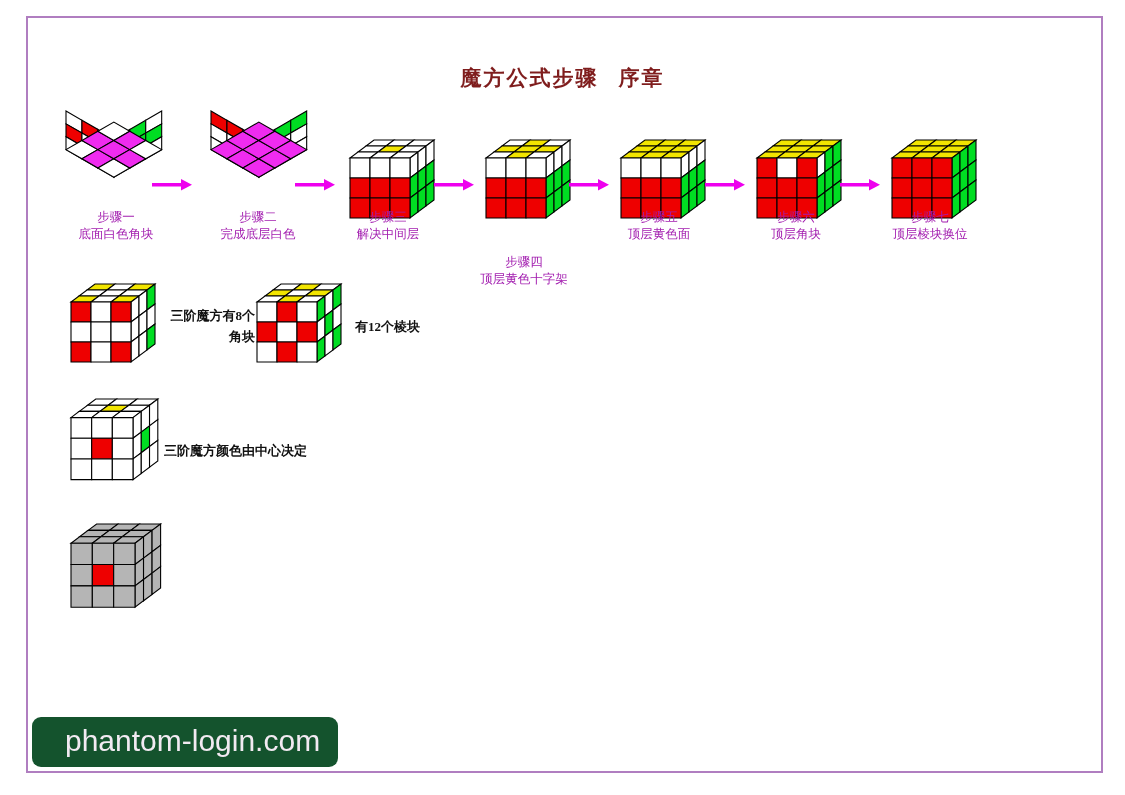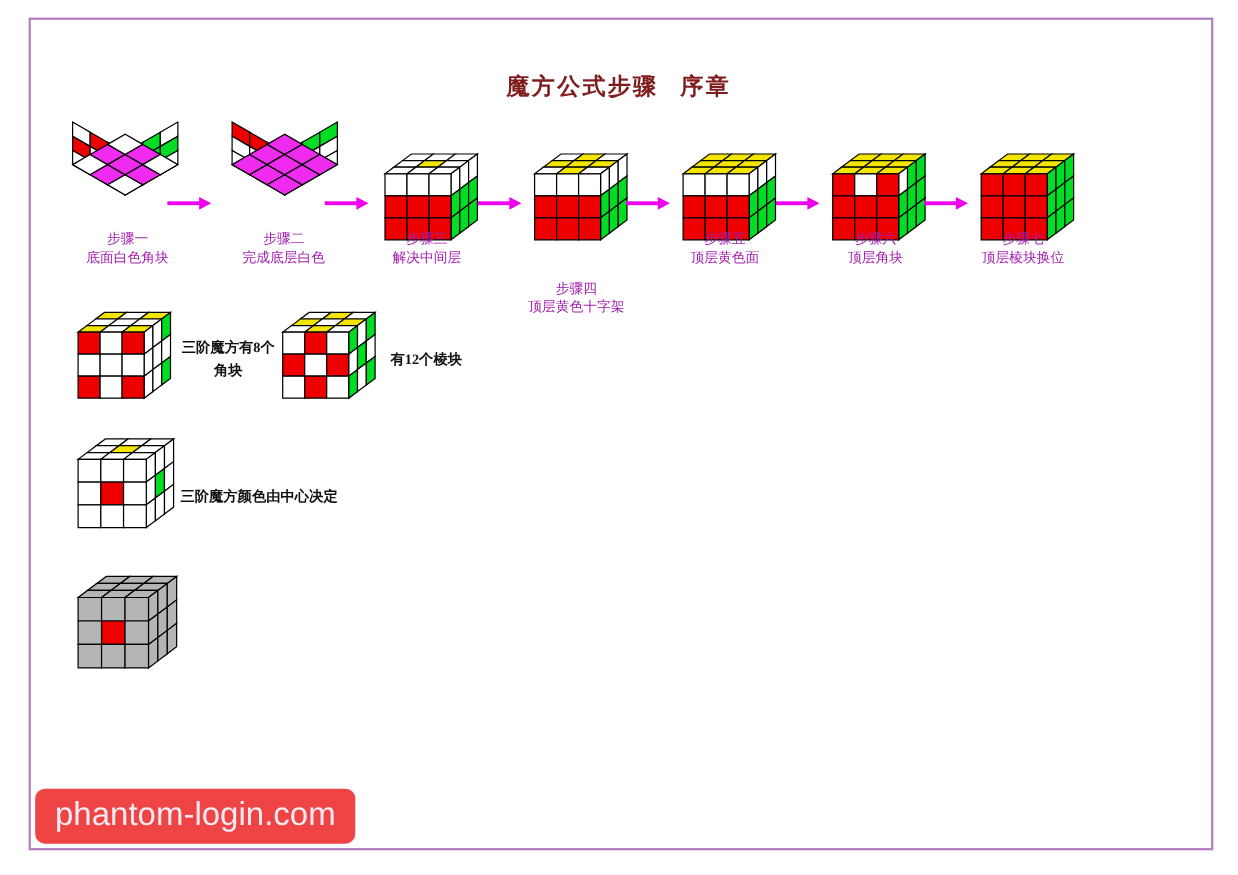--- a/index.html
+++ b/index.html
@@ -39,28 +39,28 @@
     width:150px;
   }
   .steplabel .l2{display:block;}
 
   .note{
     position:absolute;
     font-size:13px;color:#111;line-height:21px;
     font-family:"Liberation Serif","DejaVu Serif",serif;
     font-weight:600;
   }
-  .note.center{text-align:center;}
+  .note.center{text-align:right;}
 
   
   #watermark{
     position:absolute;left:32px;top:717px;
-    background:#ef4444;
+    background:#14532d;
     border-radius:9px;
-    padding:7px 18px 9px 18px;
+    padding:7px 18px 9px 33px;
     color:#f2eaf2;
     font-size:30px;
     font-family:"Liberation Sans","DejaVu Sans",sans-serif;
     letter-spacing:0px;
     line-height:34px;
     text-align:center;
   }
   .ghost{
     position:absolute;color:#f7f1f3;pointer-events:none;
     font-family:"Liberation Sans",sans-serif;font-size:46px;font-weight:700;

